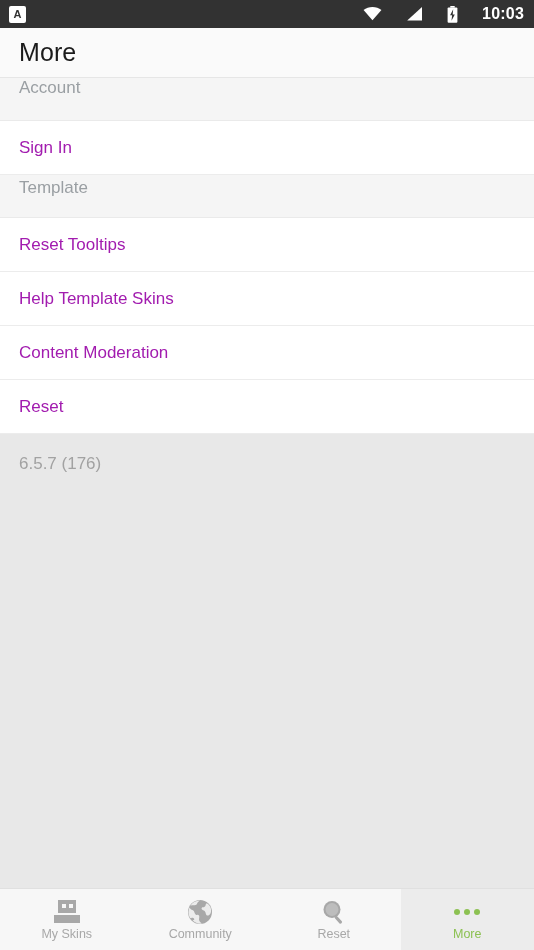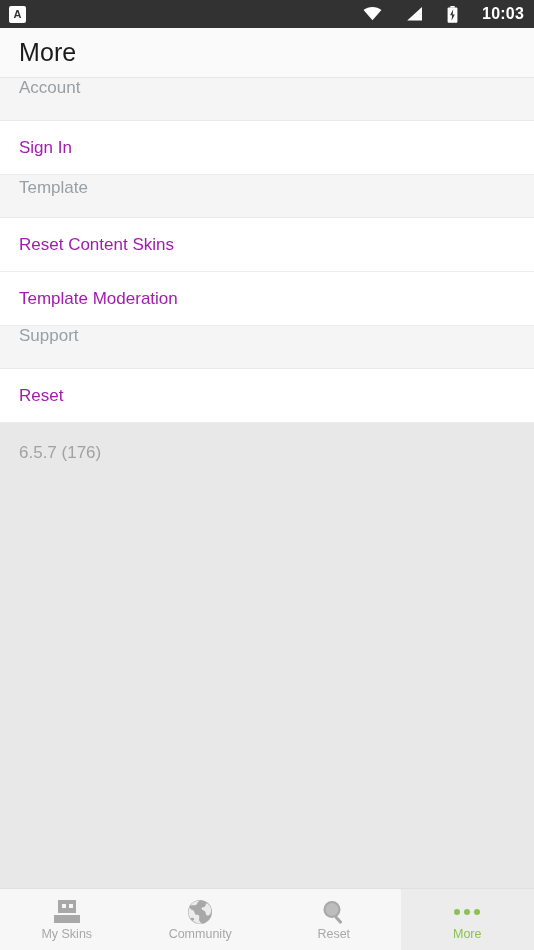--- a/index.html
+++ b/index.html
@@ -151,29 +151,29 @@
       <span>Account</span>
     </div>
     <div class="row">
       <span>Sign In</span>
     </div>
 
     <div class="section-header clipped">
       <span>Template</span>
     </div>
     <div class="row">
-      <span>Reset Content Skins</span>
-    </div>
-    <div class="row">
-      <span>Template Moderation</span>
-    </div>
-
-    <div class="section-header">
-      <span>Support</span>
-    </div>
+      <span>Reset Tooltips</span>
+    </div>
+    <div class="row">
+      <span>Help Template Skins</span>
+    </div>
+    <div class="row">
+      <span>Content Moderation</span>
+    </div>
+
     <div class="row">
       <span>Reset</span>
     </div>
 
     <div class="version">
       <span>6.5.7 (176)</span>
     </div>
   </div>
 
   <div class="navbar">

